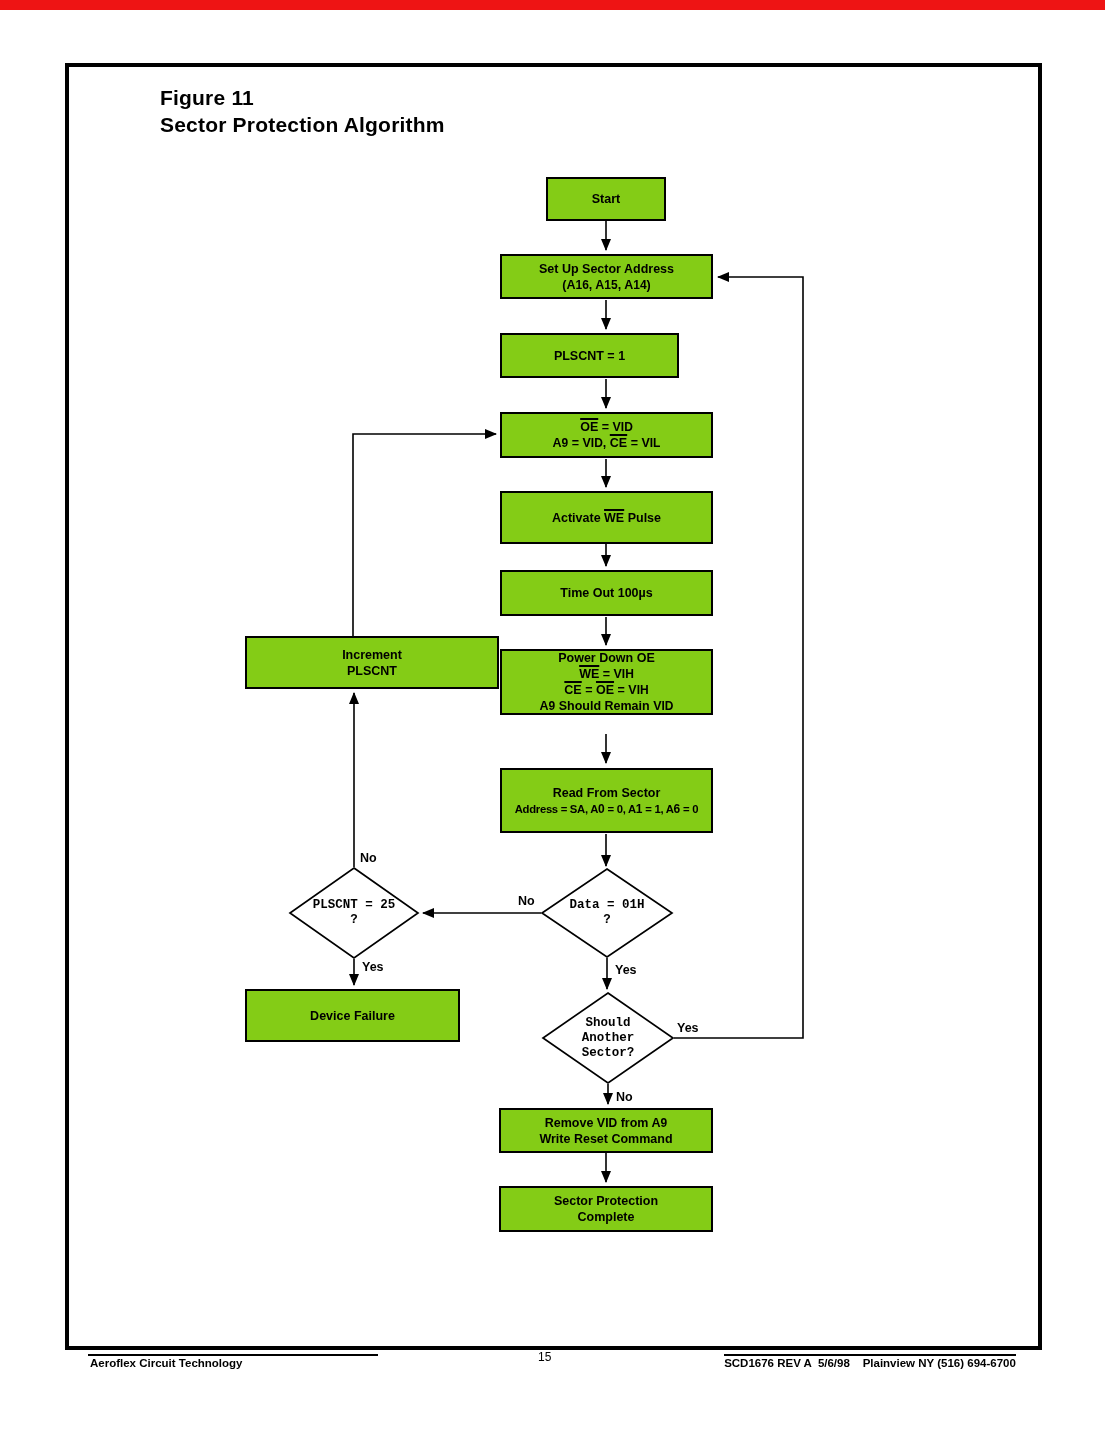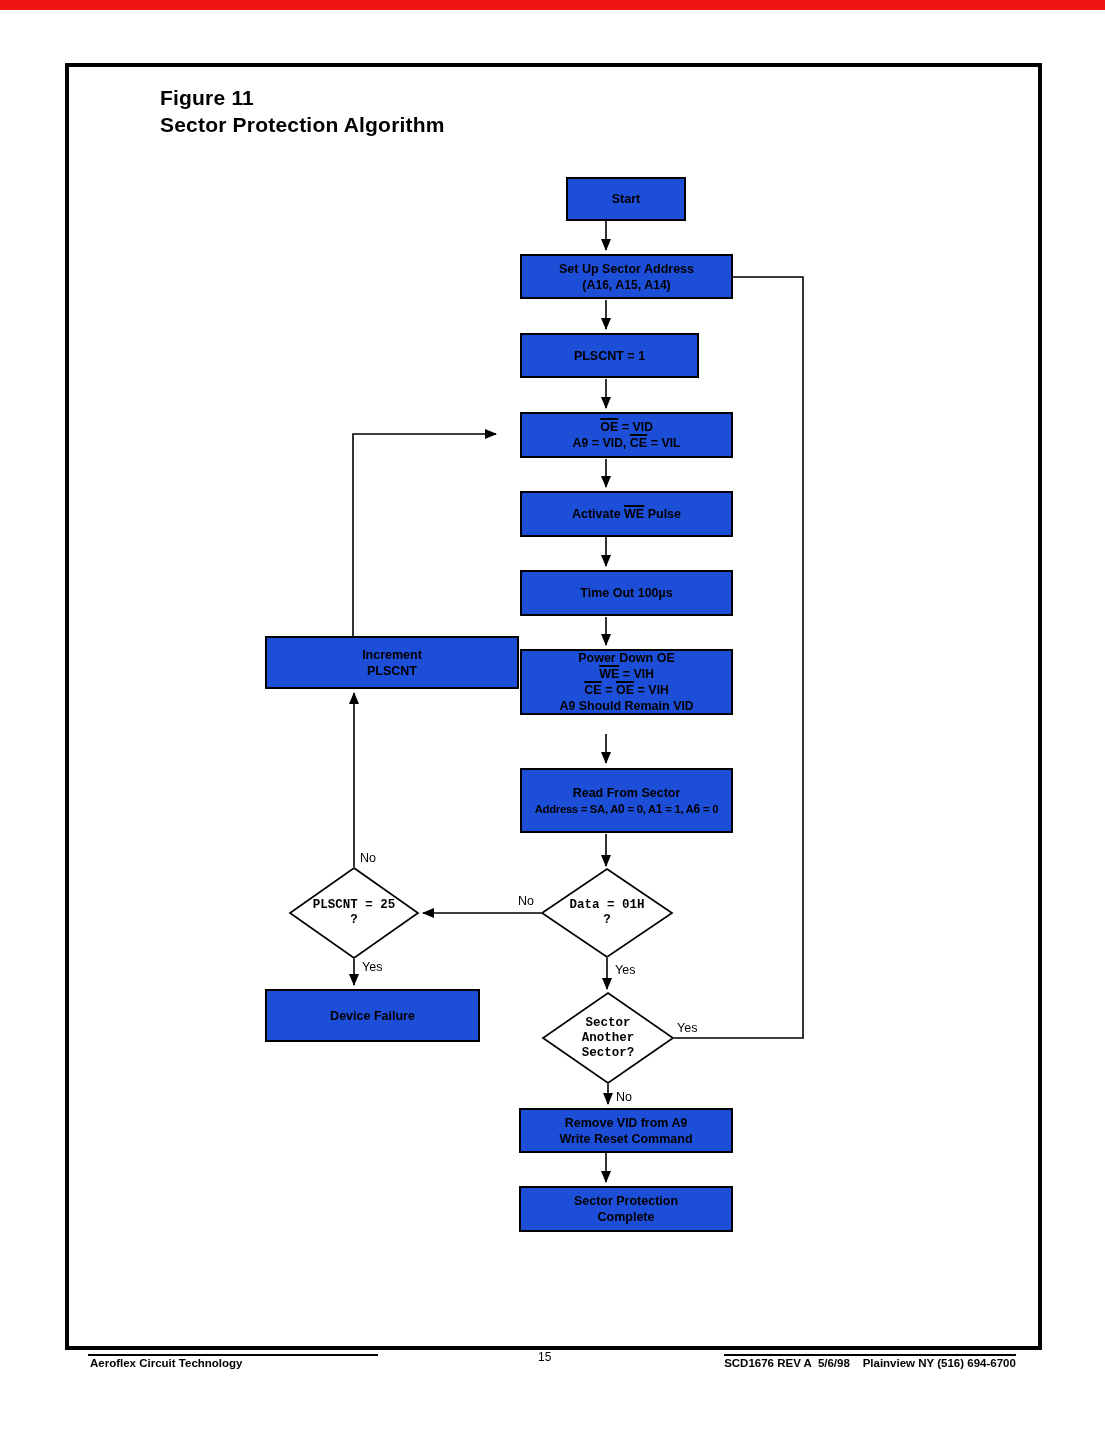--- a/index.html
+++ b/index.html
@@ -4,26 +4,26 @@
 <style>
   html,body{margin:0;padding:0;background:#fff;}
   .canvas{position:relative;width:1105px;height:1430px;background:#ffffff;overflow:hidden;
           font-family:"Liberation Sans","DejaVu Sans",sans-serif;color:#000;padding-left:16px;}
   .accent-bar{position:absolute;left:0;top:0;width:1105px;height:10px;}
   .page-border{position:absolute;left:65px;top:63px;width:977px;height:1287px;
                border:4px solid #000;box-sizing:border-box;background:#fff;}
   .fig-title{position:absolute;left:160px;top:84px;font-size:21px;line-height:27px;
              font-weight:bold;letter-spacing:0.2px;}
   
-  .node{position:absolute;border:2px solid #000;box-sizing:border-box;background:#1d4ed8;
+  .node{position:absolute;border:2px solid #000;box-sizing:border-box;background:#84cc16;
         display:flex;flex-direction:column;align-items:center;justify-content:center;
-        text-align:center;font-weight:bold;font-size:12.5px;line-height:16px;margin-left:20px;}
+        text-align:center;font-weight:bold;font-size:12.5px;line-height:16px;}
   .dtext{position:absolute;display:flex;flex-direction:column;align-items:center;justify-content:center;
          text-align:center;font-weight:bold;font-size:12.5px;line-height:15px;font-family:Liberation Mono, monospace;}
-  .edge-label{position:absolute;font-weight:normal;font-size:12.5px;}
+  .edge-label{position:absolute;font-weight:bold;font-size:12.5px;}
   .line{white-space:nowrap;}
   .ov{text-decoration:overline;text-decoration-thickness:1.5px;}
   .sb{font-size:12px;letter-spacing:0;}
   #node-readsector .line:nth-child(2){font-size:11.3px;letter-spacing:-0.3px;}
   svg.wires{position:absolute;left:0;top:0;}
   svg.wires line, svg.wires polyline{stroke:#000;stroke-width:1.6;fill:none;}
   svg.wires polygon.diamond{stroke:#000;stroke-width:1.7;fill:#fff;stroke-linejoin:miter;}
   
   .footer-rule{position:absolute;height:1.5px;background:#000;}
   .footer-text{position:absolute;font-weight:bold;font-size:11.5px;white-space:pre;}
@@ -88,21 +88,21 @@
       </div>
   </div>
 
   <div class="node" id="node-oevid" style="left:500px;top:412px;width:213px;height:46px;">
     <div>
         <div class="line"><span class="ov">OE</span><span> = V</span><span class="sb">ID</span></div>
         <div class="line"><span>A</span><span class="sb">9</span><span> = V</span><span class="sb">ID</span><span>, </span><span class="ov">CE</span><span> = V</span><span class="sb">IL</span></div>
       </div>
   </div>
 
-  <div class="node" id="node-activate" style="left:500px;top:491px;width:213px;height:46px;">
+  <div class="node" id="node-activate" style="left:500px;top:491px;width:213px;height:53px;">
     <div>
         <div class="line"><span>Activate </span><span class="ov">WE</span><span> Pulse</span></div>
       </div>
   </div>
 
   <div class="node" id="node-timeout" style="left:500px;top:570px;width:213px;height:46px;">
     <div>
         <div class="line"><span>Time Out 100µs</span></div>
       </div>
   </div>
@@ -157,21 +157,21 @@
       </div>
   </div>
   <div class="dtext" style="left:294px;top:883px;width:120px;height:60px;">
     <div>
         <div class="line"><span>PLSCNT = 25</span></div>
         <div class="line"><span>?</span></div>
       </div>
   </div>
   <div class="dtext" style="left:548px;top:1016px;width:120px;height:45px;">
     <div>
-        <div class="line"><span>Sector</span></div>
+        <div class="line"><span>Should</span></div>
         <div class="line"><span>Another</span></div>
         <div class="line"><span>Sector?</span></div>
       </div>
   </div>
 
   <div class="edge-label" style="left:360px;top:851px;">No</div>
   <div class="edge-label" style="left:362px;top:960px;">Yes</div>
   <div class="edge-label" style="left:518px;top:894px;">No</div>
   <div class="edge-label" style="left:615px;top:963px;">Yes</div>
   <div class="edge-label" style="left:677px;top:1021px;">Yes</div>

